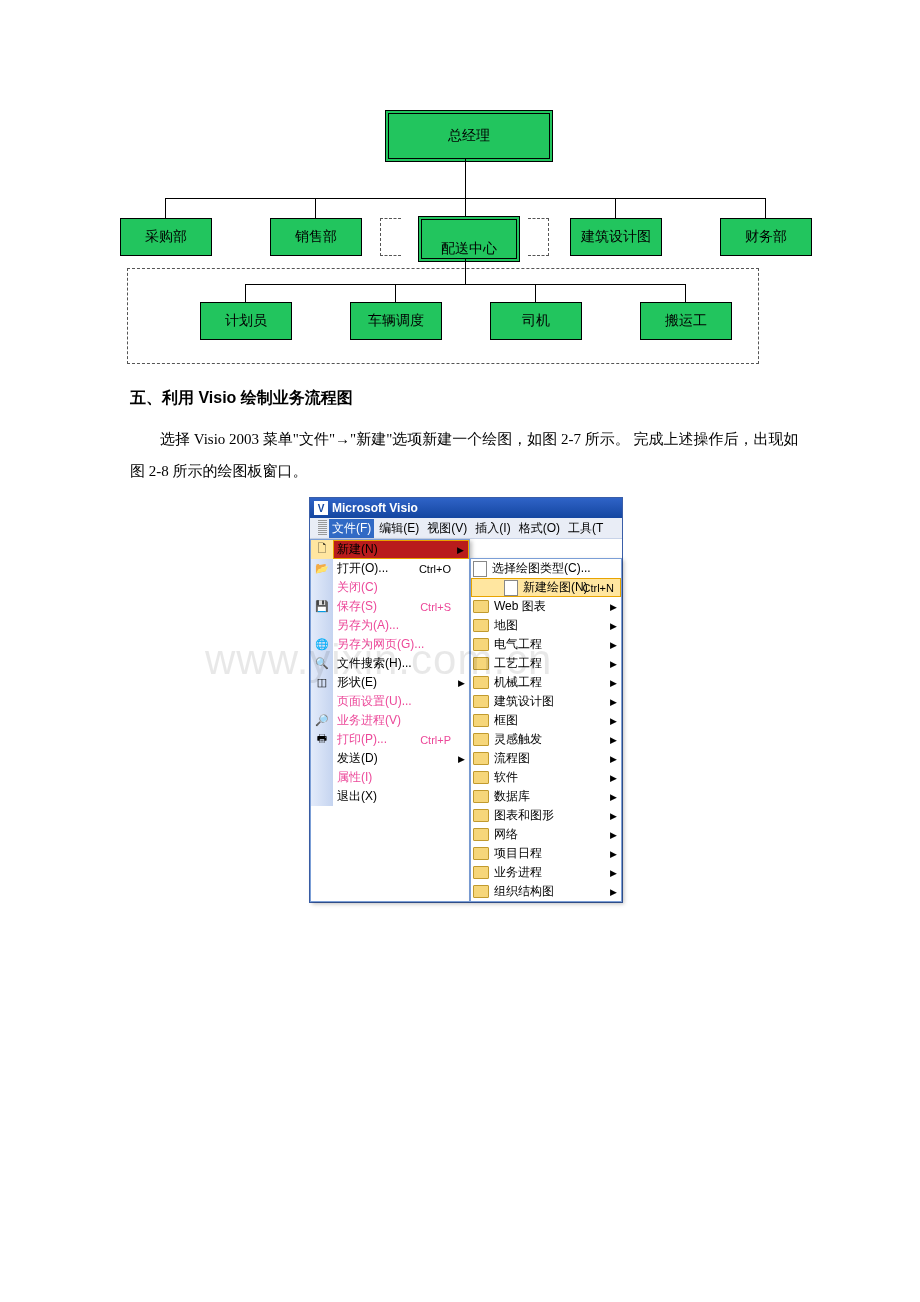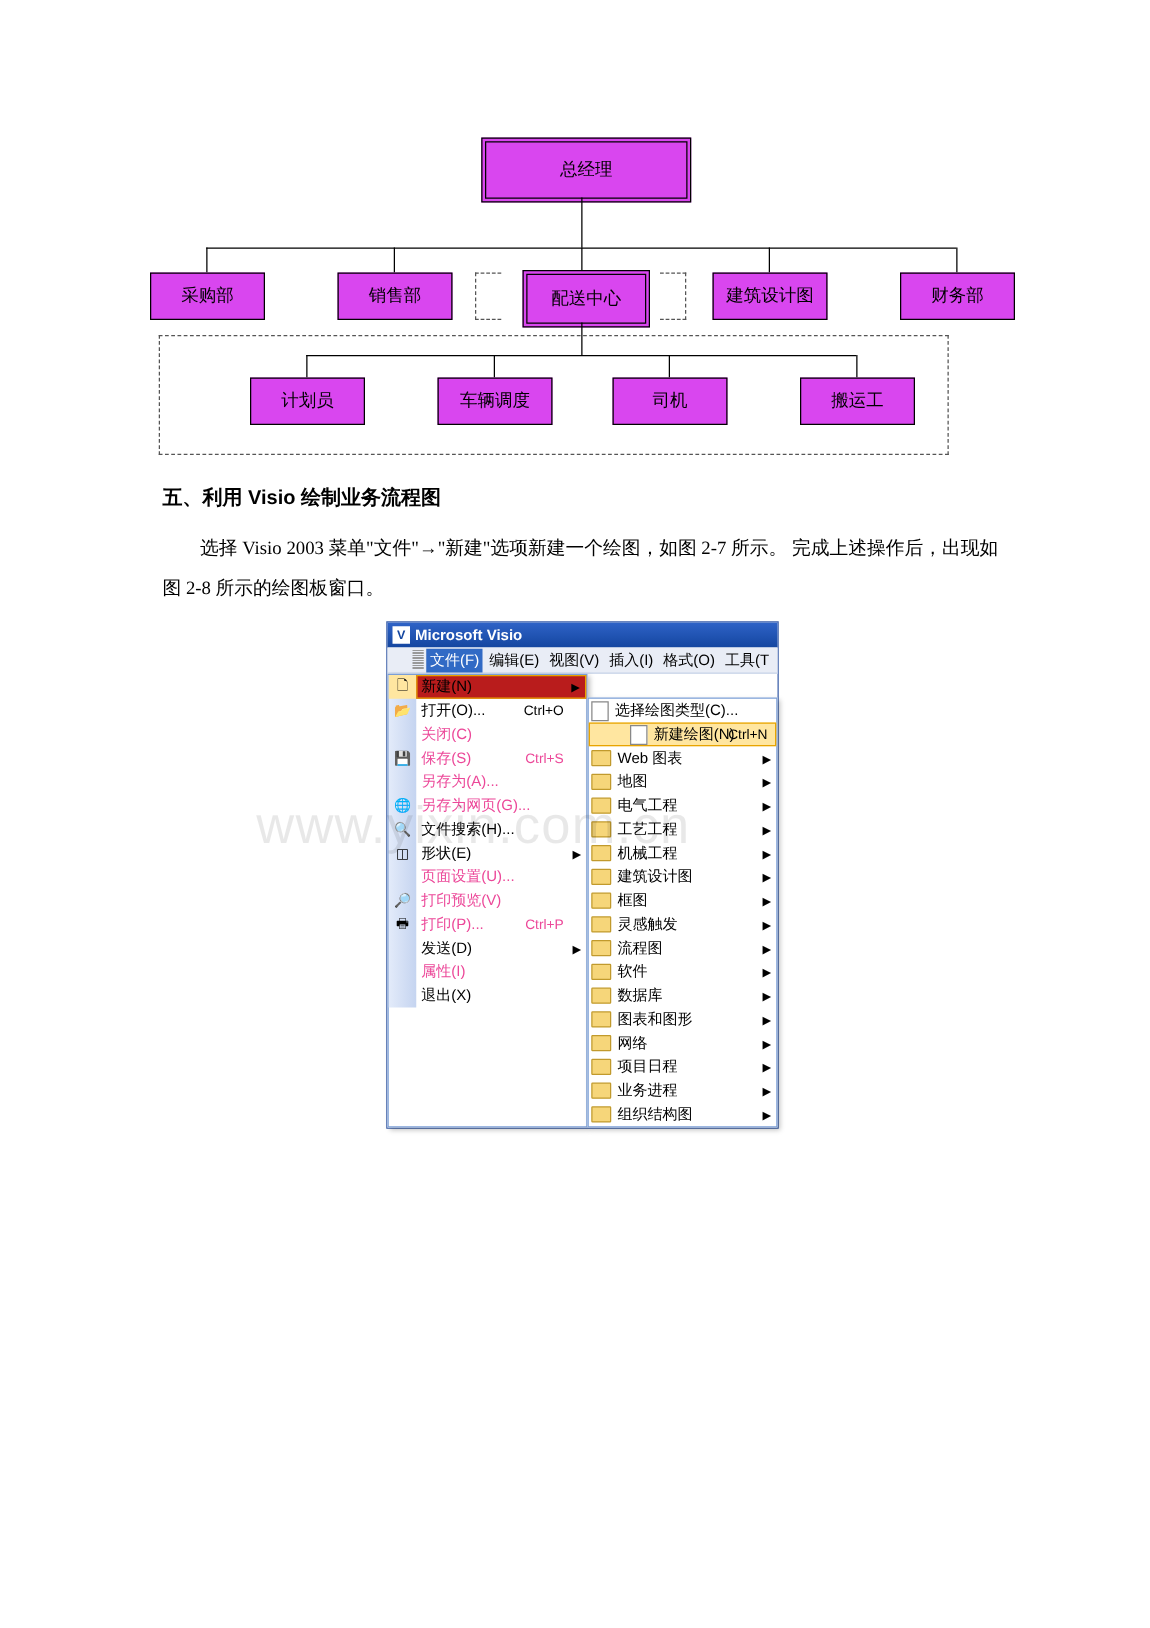--- a/index.html
+++ b/index.html
@@ -18,21 +18,21 @@
   .orgchart {
     position: relative;
     height: 260px;
     width: 660px;
     margin: 0 auto 18px auto;
     font-size: 14px;
   }
   .box {
     position: absolute;
     border: 1.5px solid #000;
-    background: #d946ef;
+    background: #22c55e;
     display: flex;
     align-items: center;
     justify-content: center;
     text-align: center;
   }
   .box.double { border: 4px double #000; }
   .hline, .vline { position: absolute; background: #000; }
   .hline { height: 1px; }
   .vline { width: 1px; }
   .dashbox {
@@ -83,21 +83,21 @@
     color: #1446a0;
     font-size: 10px;
     font-weight: bold;
   }
   .menubar {
     background: #e9edf6;
     height: 20px;
     display: flex;
     align-items: center;
     font-size: 12px;
-    padding-left: 20px;
+    padding-left: 8px;
     border-bottom: 1px solid #c8d3e8;
   }
   .menubar span { margin-right: 2px; padding: 1px 3px; }
   .menubar .active { background: #316ac5; color: #fff; }
   .menubar .grip {
     width: 3px; height: 14px;
     background: repeating-linear-gradient(#999 0 1px, transparent 1px 2px);
     margin-right: 2px;
   }
   .menus-row { display: flex; }
@@ -191,21 +191,21 @@
     <div class="vline" style="left:330px;top:88px;height:20px;"></div>
     <div class="vline" style="left:480px;top:88px;height:20px;"></div>
     <div class="vline" style="left:630px;top:88px;height:20px;"></div>
 
     <div class="box" style="left:-15px;top:108px;width:90px;height:36px;">
         <span>采购部</span>
       </div>
     <div class="box" style="left:135px;top:108px;width:90px;height:36px;">
         <span>销售部</span>
       </div>
-    <div class="box double" style="left:283px;top:106px;width:94px;height:38px;">
+    <div class="box double" style="left:283px;top:106px;width:94px;height:38px;align-items:flex-end;">
         <span>配送中心</span>
       </div>
     <div class="box" style="left:435px;top:108px;width:90px;height:36px;">
         <span>建筑设计图</span>
       </div>
     <div class="box" style="left:585px;top:108px;width:90px;height:36px;align-items:center;">
         <span>财务部</span>
       </div>
 
     <div class="dashbox" style="left:-8px;top:158px;width:630px;height:94px;"></div>
@@ -274,21 +274,21 @@
             <div class="items-col" id="file-items">
                 <div class="mitem hl">新建(N)<span class="arrow">▶</span></div>
                 <div class="mitem">打开(O)...<span class="sc">Ctrl+O</span></div>
                 <div class="mitem disabled">关闭(C)</div>
                 <div class="mitem disabled">保存(S)<span class="sc">Ctrl+S</span></div>
                 <div class="mitem disabled">另存为(A)...</div>
                 <div class="mitem disabled">另存为网页(G)...</div>
                 <div class="mitem">文件搜索(H)...</div>
                 <div class="mitem">形状(E)<span class="arrow">▶</span></div>
                 <div class="mitem disabled">页面设置(U)...</div>
-                <div class="mitem disabled">打印预览(V)</div>
+                <div class="mitem disabled">业务进程(V)</div>
                 <div class="mitem disabled">打印(P)...<span class="sc">Ctrl+P</span></div>
                 <div class="mitem">发送(D)<span class="arrow">▶</span></div>
                 <div class="mitem disabled">属性(I)</div>
                 <div class="mitem">退出(X)</div>
               </div>
           </div>
         </div>
         <div class="sub-menu" id="sub-items">
             <div class="mitem">
               <span class="blank-ic"></span>

